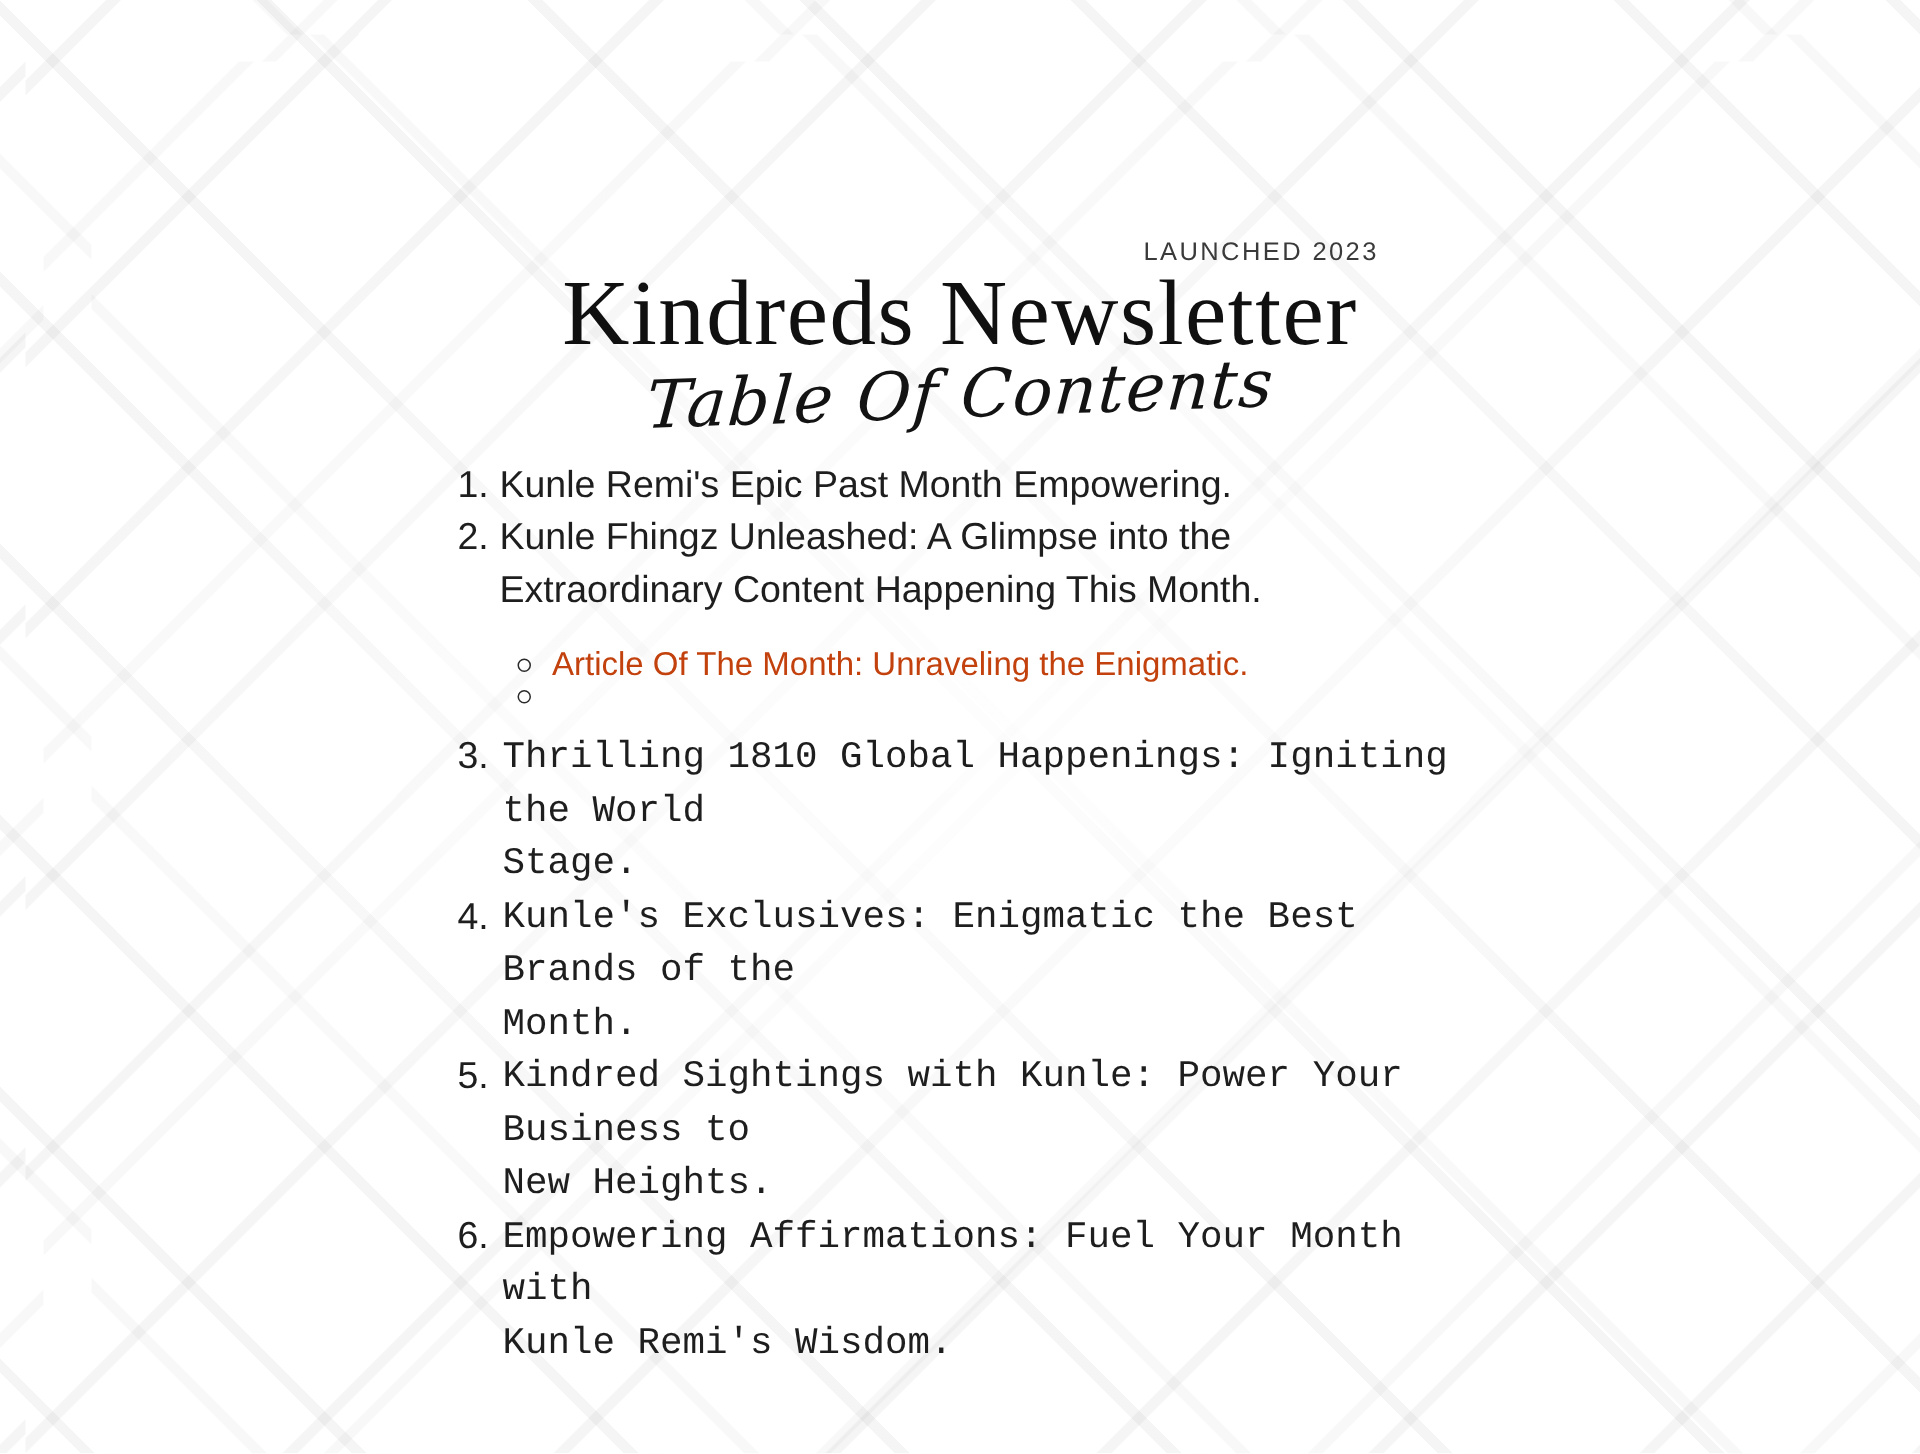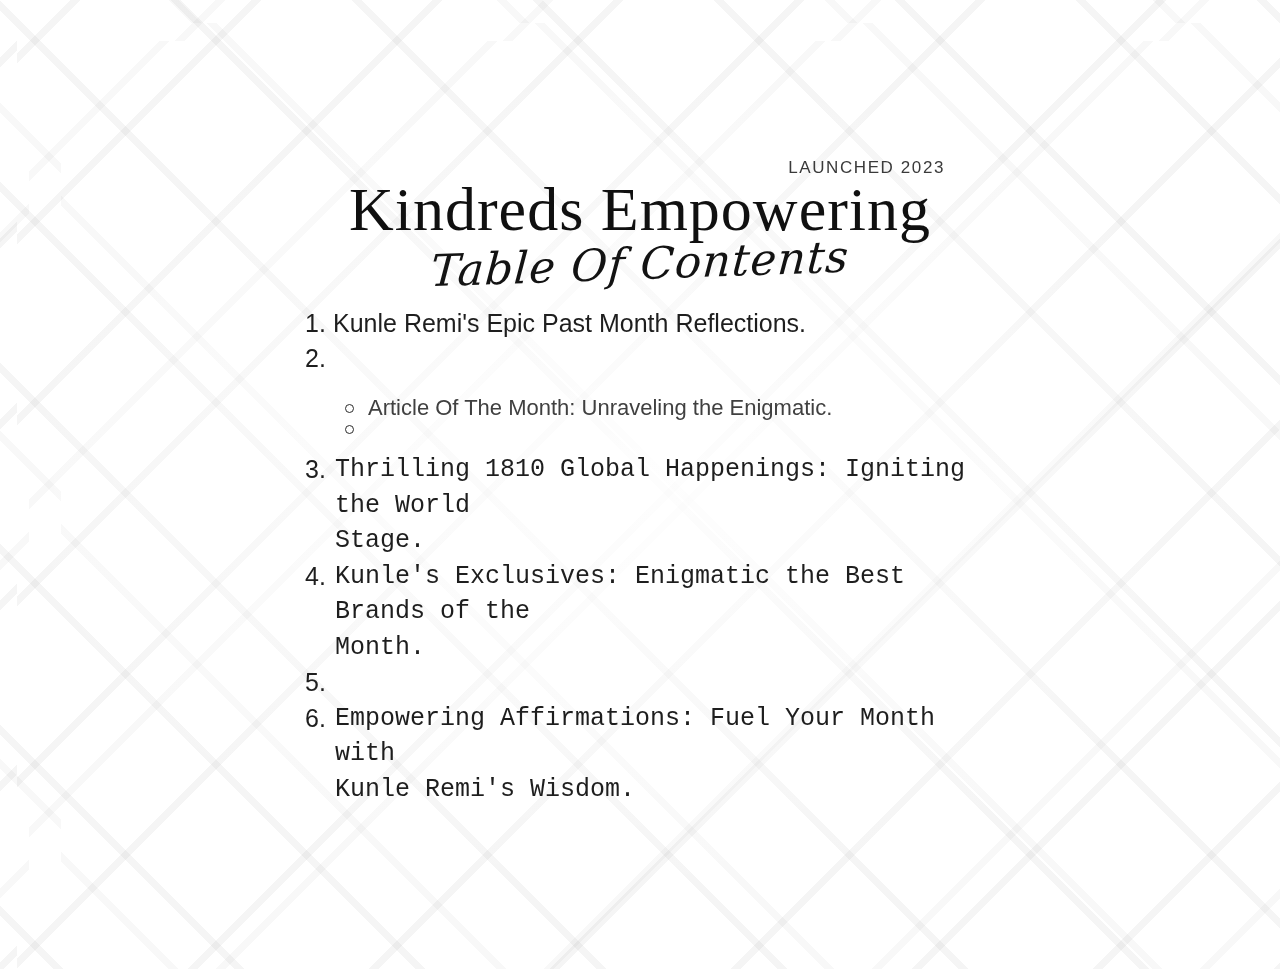--- a/index.html
+++ b/index.html
@@ -77,21 +77,21 @@
 
   .list-a { font-size: 25px; line-height: 35px; color: #1e1e1e; }
   .list-a .num { flex: 0 0 28px; }
   .list-a .txt { max-width: 600px; }
 
   .sub {
     margin-top: 16px;
     margin-left: 40px;
     font-size: 22px;
     line-height: 32px;
-    color: #404040;
+    color: #c2410c;
   }
   .sub .row { align-items: center; }
   .dot {
     flex: 0 0 auto;
     width: 9px; height: 9px;
     border: 1.6px solid #2b2b2b;
     border-radius: 50%;
     margin-right: 14px;
     margin-top: 1px;
   }
@@ -103,34 +103,36 @@
 </head>
 <body>
 
 <div class="canvas">
   <div class="pattern"></div>
   <div class="veil"></div>
 
   <header class="header">
     <div class="title-block">
       <div class="launched">LAUNCHED 2023</div>
-      <h1 class="title">Kindreds Empowering</h1>
+      <h1 class="title">Kindreds Newsletter</h1>
       <div class="subtitle">Table Of Contents</div>
     </div>
   </header>
 
   <main class="toc">
 
     <ol class="list list-a">
       <li class="row">
         <span class="num">1.</span>
-        <span class="txt">Kunle Remi's Epic Past Month Reflections.</span>
+        <span class="txt">Kunle Remi's Epic Past Month Empowering.</span>
       </li>
       <li class="row">
         <span class="num">2.</span>
+        <span class="txt">Kunle Fhingz Unleashed: A Glimpse into the
+Extraordinary Content Happening This Month.</span>
       </li>
     </ol>
 
     <ul class="list sub">
       <li class="row">
         <span class="dot"></span>
         <span class="txt">Article Of The Month: Unraveling the Enigmatic.</span>
       </li>
       <li class="row">
         <span class="dot"></span>
@@ -143,20 +145,22 @@
         <span class="txt">Thrilling 1810 Global Happenings: Igniting the World
 Stage.</span>
       </li>
       <li class="row">
         <span class="num">4.</span>
         <span class="txt">Kunle's Exclusives: Enigmatic the Best Brands of the
 Month.</span>
       </li>
       <li class="row">
         <span class="num">5.</span>
+        <span class="txt">Kindred Sightings with Kunle: Power Your Business to
+New Heights.</span>
       </li>
       <li class="row">
         <span class="num">6.</span>
         <span class="txt">Empowering Affirmations: Fuel Your Month with
 Kunle Remi's Wisdom.</span>
       </li>
     </ol>
 
   </main>
 </div>

